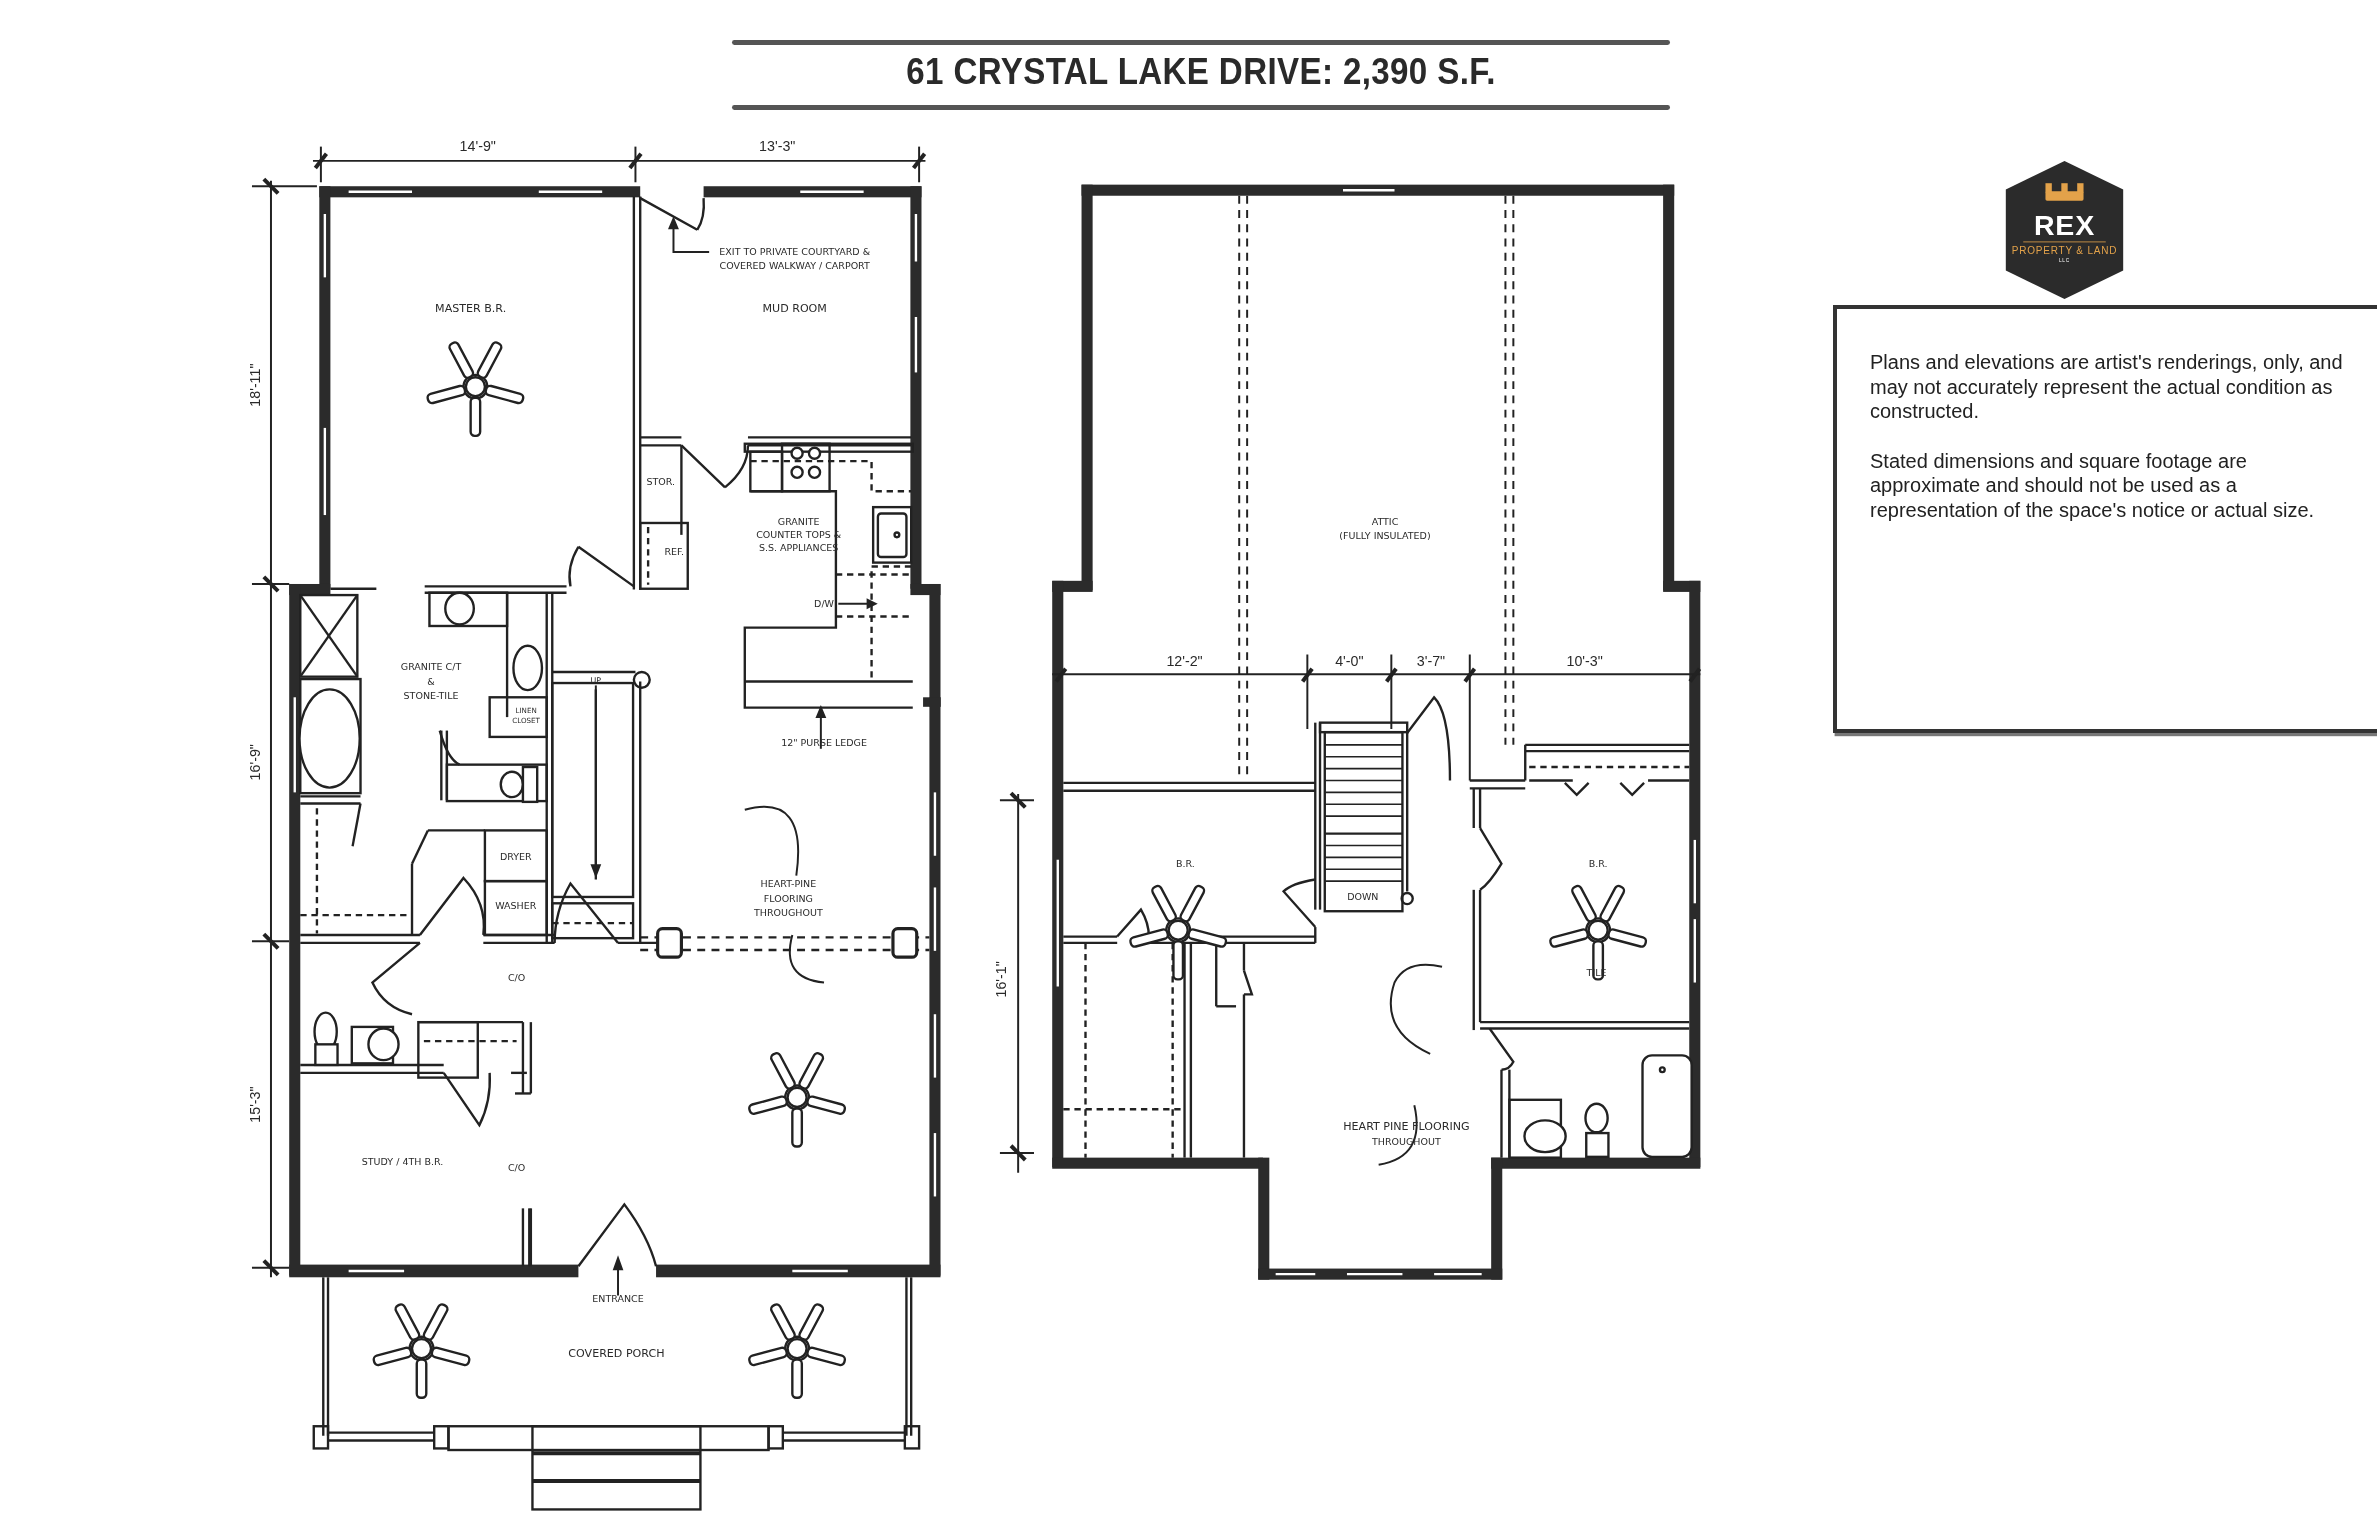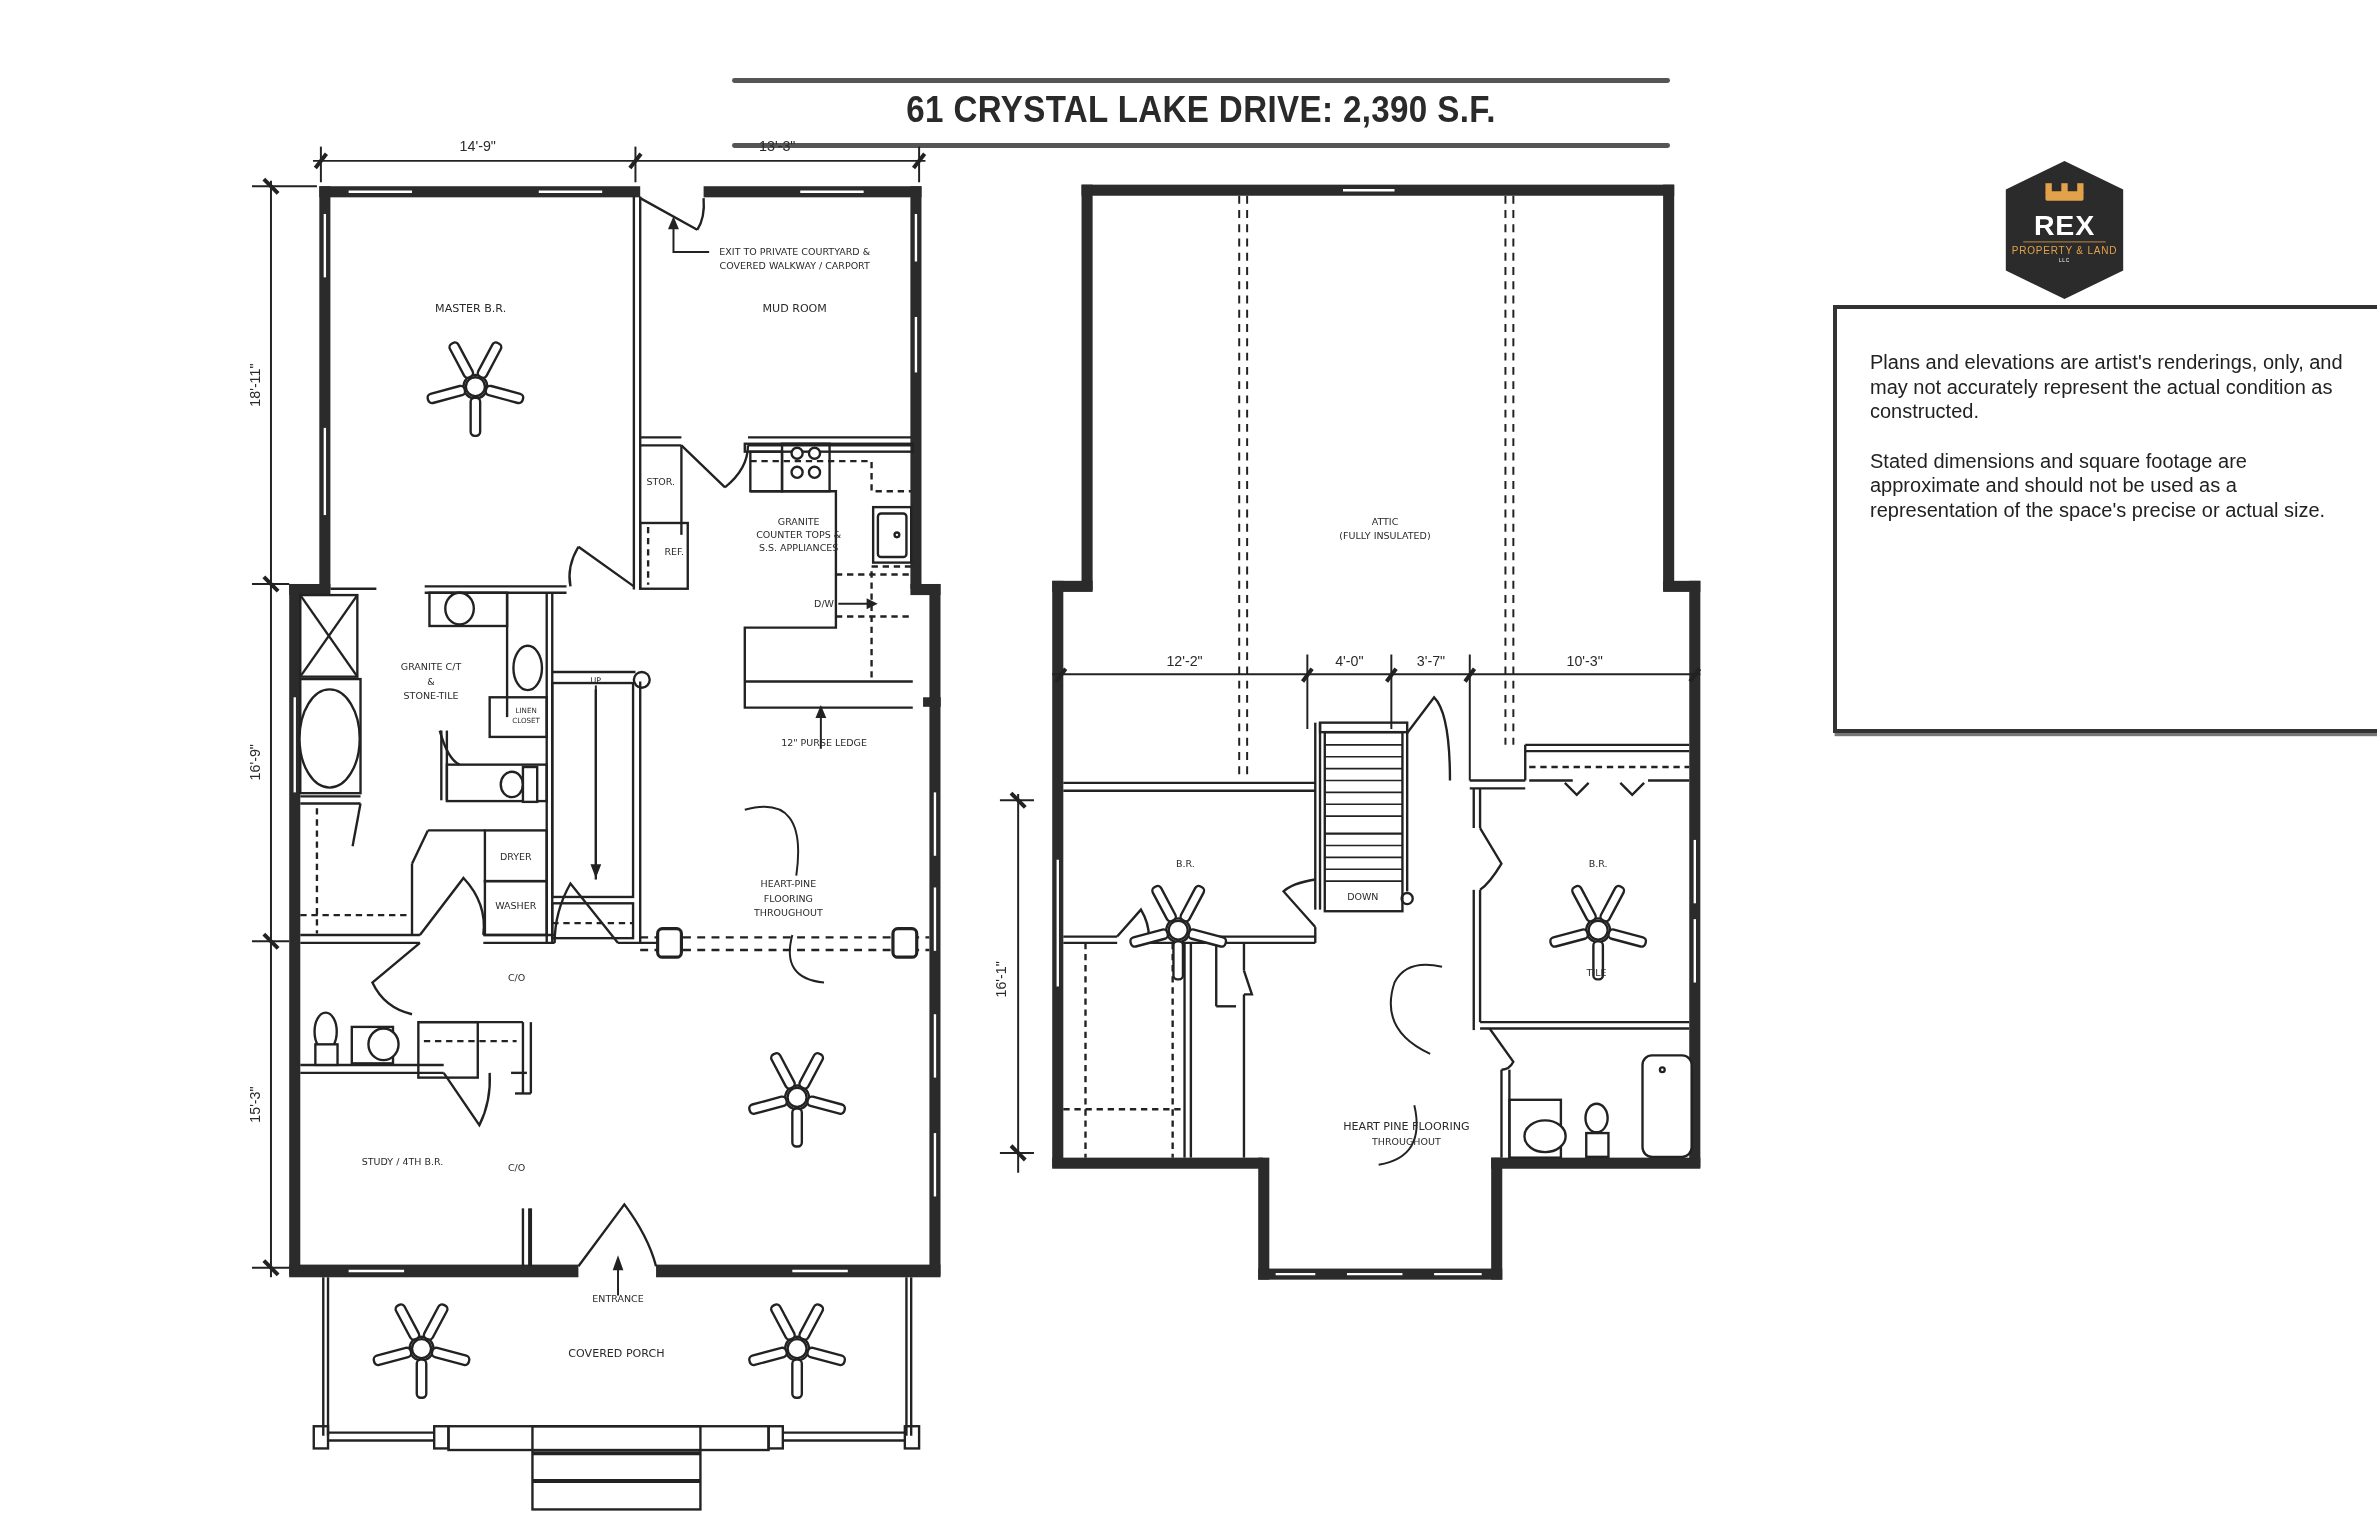--- a/index.html
+++ b/index.html
@@ -1,17 +1,17 @@
 <!DOCTYPE html>
 <html style="font-size:12.7px"><head>
 <meta charset="utf-8">
 <style>
   html, body { margin:0; padding:0; background:#ffffff; }
   body { width:2377px; height:1538px; position:relative; overflow:hidden; font-family:"Liberation Sans", sans-serif; color:#222; }
-  .title-wrap { position:absolute; left:732px; top:40px; width:938px; height:84px;margin-top:38px; }
+  .title-wrap { position:absolute; left:732px; top:40px; width:938px; height:84px; }
   .title-rule { position:absolute; left:0; width:100%; height:4.8px; background:#555; border-radius:2.4px; }
   .title-rule.top { top:0; }
   .title-rule.bottom { top:65px; }
   .title-text { position:absolute; left:0; top:11px; width:100%; text-align:center; font-family:"Liberation Sans", sans-serif; font-weight:bold; font-size:36px; letter-spacing:0.4px; color:#2a2a2a; transform:scaleX(0.92); }
   .plan-svg { position:absolute; left:0; top:0; width:2377px; height:1538px; }
   .lbl { font-family:"DejaVu Sans", sans-serif; fill:#2a2a2a; text-anchor:middle; }
   .lbl-sm { font-size:12px; }
   .lbl-md { font-size:14px; }
   .dim { font-family:"Liberation Sans", sans-serif; font-size:18px; fill:#2a2a2a; text-anchor:middle; }
   .logo { position:absolute; left:2001px; top:161px; width:127px; height:138px; }
@@ -475,15 +475,15 @@
     </g>
     <line x1="28" y1="102" x2="132" y2="102" stroke="#e3a24a" stroke-width="1"></line>
   </svg>
   <div class="logo-text">REX</div>
   <div class="logo-sub">PROPERTY &amp; LAND</div>
   <div class="logo-llc">LLC</div>
 </div>
 
 <div class="disclaimer">
   <p>Plans and elevations are artist's renderings, only, and may not accurately represent the actual condition as constructed.</p>
-  <p>Stated dimensions and square footage are approximate and should not be used as a representation of the space's precise or actual size.</p>
+  <p>Stated dimensions and square footage are approximate and should not be used as a representation of the space's notice or actual size.</p>
 </div>
 
 
 </body></html>

